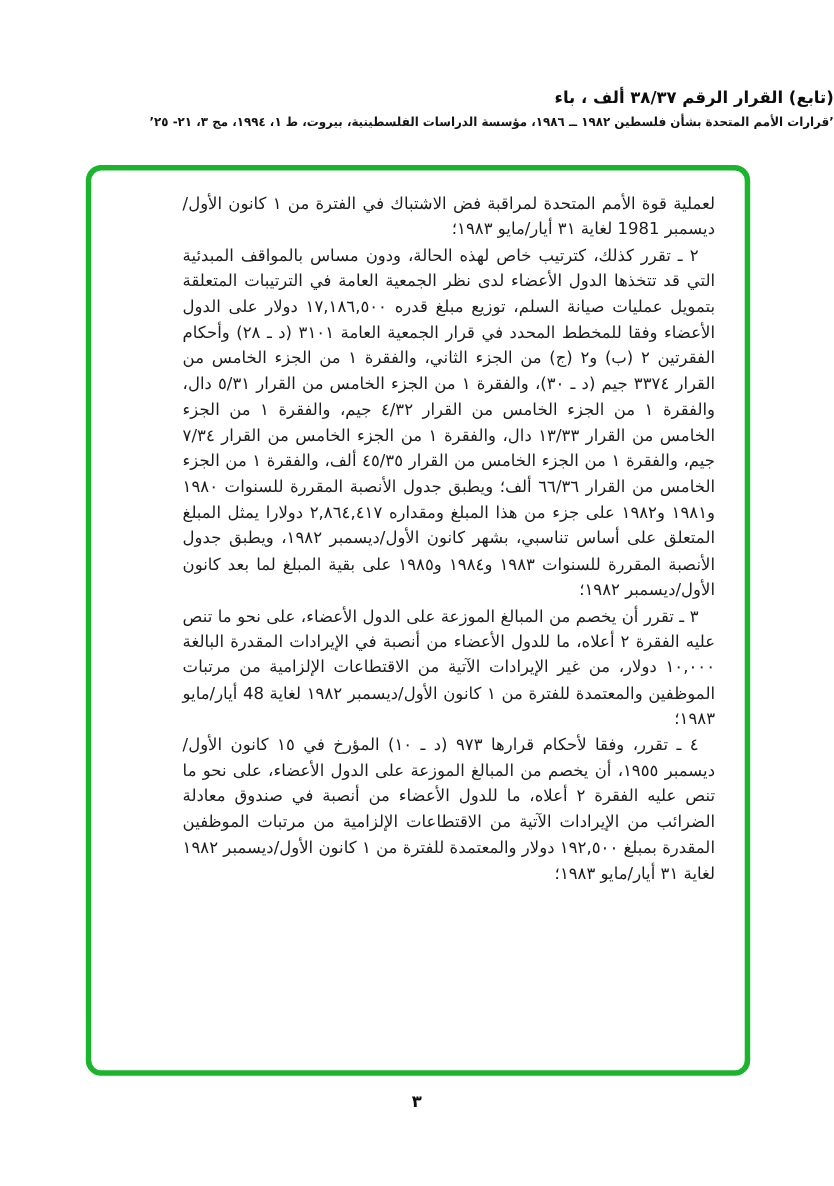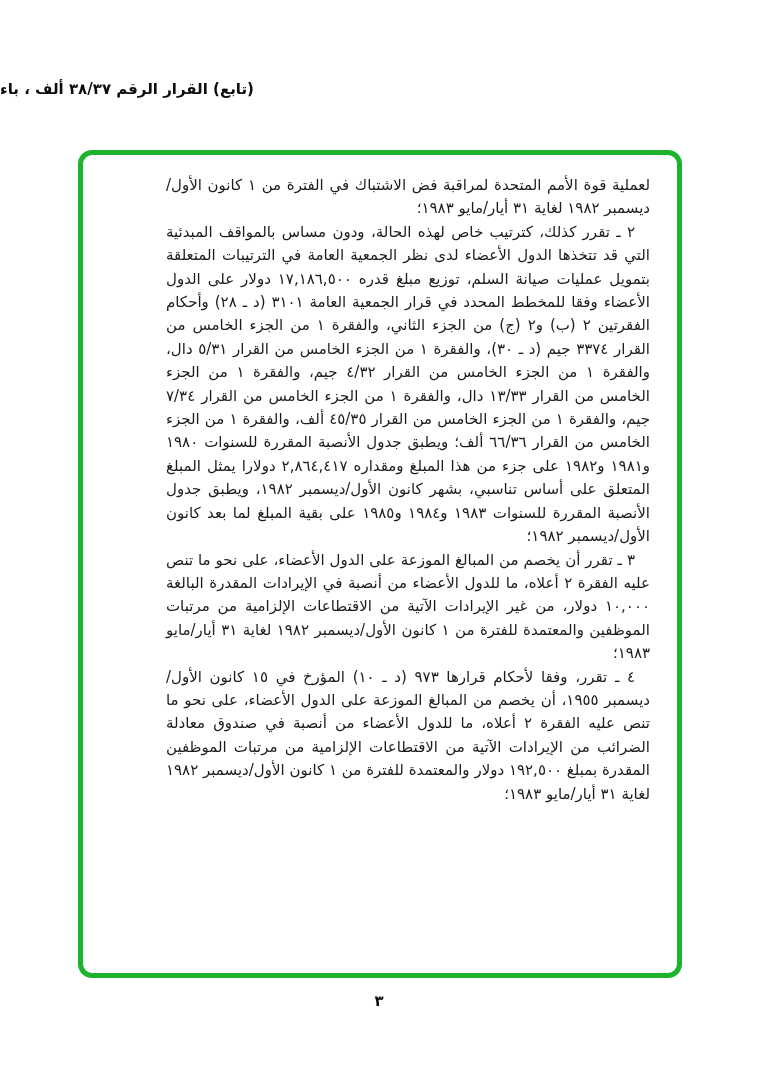--- a/index.html
+++ b/index.html
@@ -11,21 +11,21 @@
     font-family: "DejaVu Sans", sans-serif;
     color: #161616;
     overflow: hidden;
   }
 
   .page-header {
     position: absolute;
     top: 80px;
     left: 0;
     width: 758px;
-    text-align: left;
+    text-align: right;
     direction: rtl;
   }
   .doc-title {
     font-size: 15px;
     font-weight: bold;
     color: #0d0d0d;
     letter-spacing: 0.2px;
   }
   .doc-source {
     margin-top: 6px;
@@ -73,24 +73,25 @@
     font-size: 15px;
     font-weight: bold;
     color: #0d0d0d;
   }
 </style>
 </head>
 <body>
 
 <header class="page-header">
   <div class="doc-title">(تابع) القرار الرقم ٣٨/٣٧ ألف ، باء</div>
+  <div class="doc-source">’قرارات الأمم المتحدة بشأن فلسطين ١٩٨٢ ــ ١٩٨٦، مؤسسة الدراسات الفلسطينية، بيروت، ط ١، ١٩٩٤، مج ٣، ٢١- ٢٥’</div>
 </header>
 
 <div class="highlight-box"></div>
 
 <main class="doc-body">
-  <p class="continuation">لعملية قوة الأمم المتحدة لمراقبة فض الاشتباك في الفترة من ١ كانون الأول/ديسمبر ١٩٨٢ لغاية ٣١ أيار/مايو ١٩٨٣؛</p>
+  <p class="continuation">لعملية قوة الأمم المتحدة لمراقبة فض الاشتباك في الفترة من ١ كانون الأول/ديسمبر 1981 لغاية ٣١ أيار/مايو ١٩٨٣؛</p>
   <p class="numbered">٢ ـ تقرر كذلك، كترتيب خاص لهذه الحالة، ودون مساس بالمواقف المبدئية التي قد تتخذها الدول الأعضاء لدى نظر الجمعية العامة في الترتيبات المتعلقة بتمويل عمليات صيانة السلم، توزيع مبلغ قدره ١٧,١٨٦,٥٠٠ دولار على الدول الأعضاء وفقا للمخطط المحدد في قرار الجمعية العامة ٣١٠١ (د ـ ٢٨) وأحكام الفقرتين ٢ (ب) و٢ (ج) من الجزء الثاني، والفقرة ١ من الجزء الخامس من القرار ٣٣٧٤ جيم (د ـ ٣٠)، والفقرة ١ من الجزء الخامس من القرار ٥/٣١ دال، والفقرة ١ من الجزء الخامس من القرار ٤/٣٢ جيم، والفقرة ١ من الجزء الخامس من القرار ١٣/٣٣ دال، والفقرة ١ من الجزء الخامس من القرار ٧/٣٤ جيم، والفقرة ١ من الجزء الخامس من القرار ٤٥/٣٥ ألف، والفقرة ١ من الجزء الخامس من القرار ٦٦/٣٦ ألف؛ ويطبق جدول الأنصبة المقررة للسنوات ١٩٨٠ و١٩٨١ و١٩٨٢ على جزء من هذا المبلغ ومقداره ٢,٨٦٤,٤١٧ دولارا يمثل المبلغ المتعلق على أساس تناسبي، بشهر كانون الأول/ديسمبر ١٩٨٢، ويطبق جدول الأنصبة المقررة للسنوات ١٩٨٣ و١٩٨٤ و١٩٨٥ على بقية المبلغ لما بعد كانون الأول/ديسمبر ١٩٨٢؛</p>
-  <p class="numbered">٣ ـ تقرر أن يخصم من المبالغ الموزعة على الدول الأعضاء، على نحو ما تنص عليه الفقرة ٢ أعلاه، ما للدول الأعضاء من أنصبة في الإيرادات المقدرة البالغة ١٠,٠٠٠ دولار، من غير الإيرادات الآتية من الاقتطاعات الإلزامية من مرتبات الموظفين والمعتمدة للفترة من ١ كانون الأول/ديسمبر ١٩٨٢ لغاية ٣١ أيار/مايو ١٩٨٣؛</p>
+  <p class="numbered">٣ ـ تقرر أن يخصم من المبالغ الموزعة على الدول الأعضاء، على نحو ما تنص عليه الفقرة ٢ أعلاه، ما للدول الأعضاء من أنصبة في الإيرادات المقدرة البالغة ١٠,٠٠٠ دولار، من غير الإيرادات الآتية من الاقتطاعات الإلزامية من مرتبات الموظفين والمعتمدة للفترة من ١ كانون الأول/ديسمبر ١٩٨٢ لغاية 48 أيار/مايو ١٩٨٣؛</p>
   <p class="numbered">٤ ـ تقرر، وفقا لأحكام قرارها ٩٧٣ (د ـ ١٠) المؤرخ في ١٥ كانون الأول/ديسمبر ١٩٥٥، أن يخصم من المبالغ الموزعة على الدول الأعضاء، على نحو ما تنص عليه الفقرة ٢ أعلاه، ما للدول الأعضاء من أنصبة في صندوق معادلة الضرائب من الإيرادات الآتية من الاقتطاعات الإلزامية من مرتبات الموظفين المقدرة بمبلغ ١٩٢,٥٠٠ دولار والمعتمدة للفترة من ١ كانون الأول/ديسمبر ١٩٨٢ لغاية ٣١ أيار/مايو ١٩٨٣؛</p>
 </main>
 
 <div class="page-number">٣</div>
 
 </body></html>

